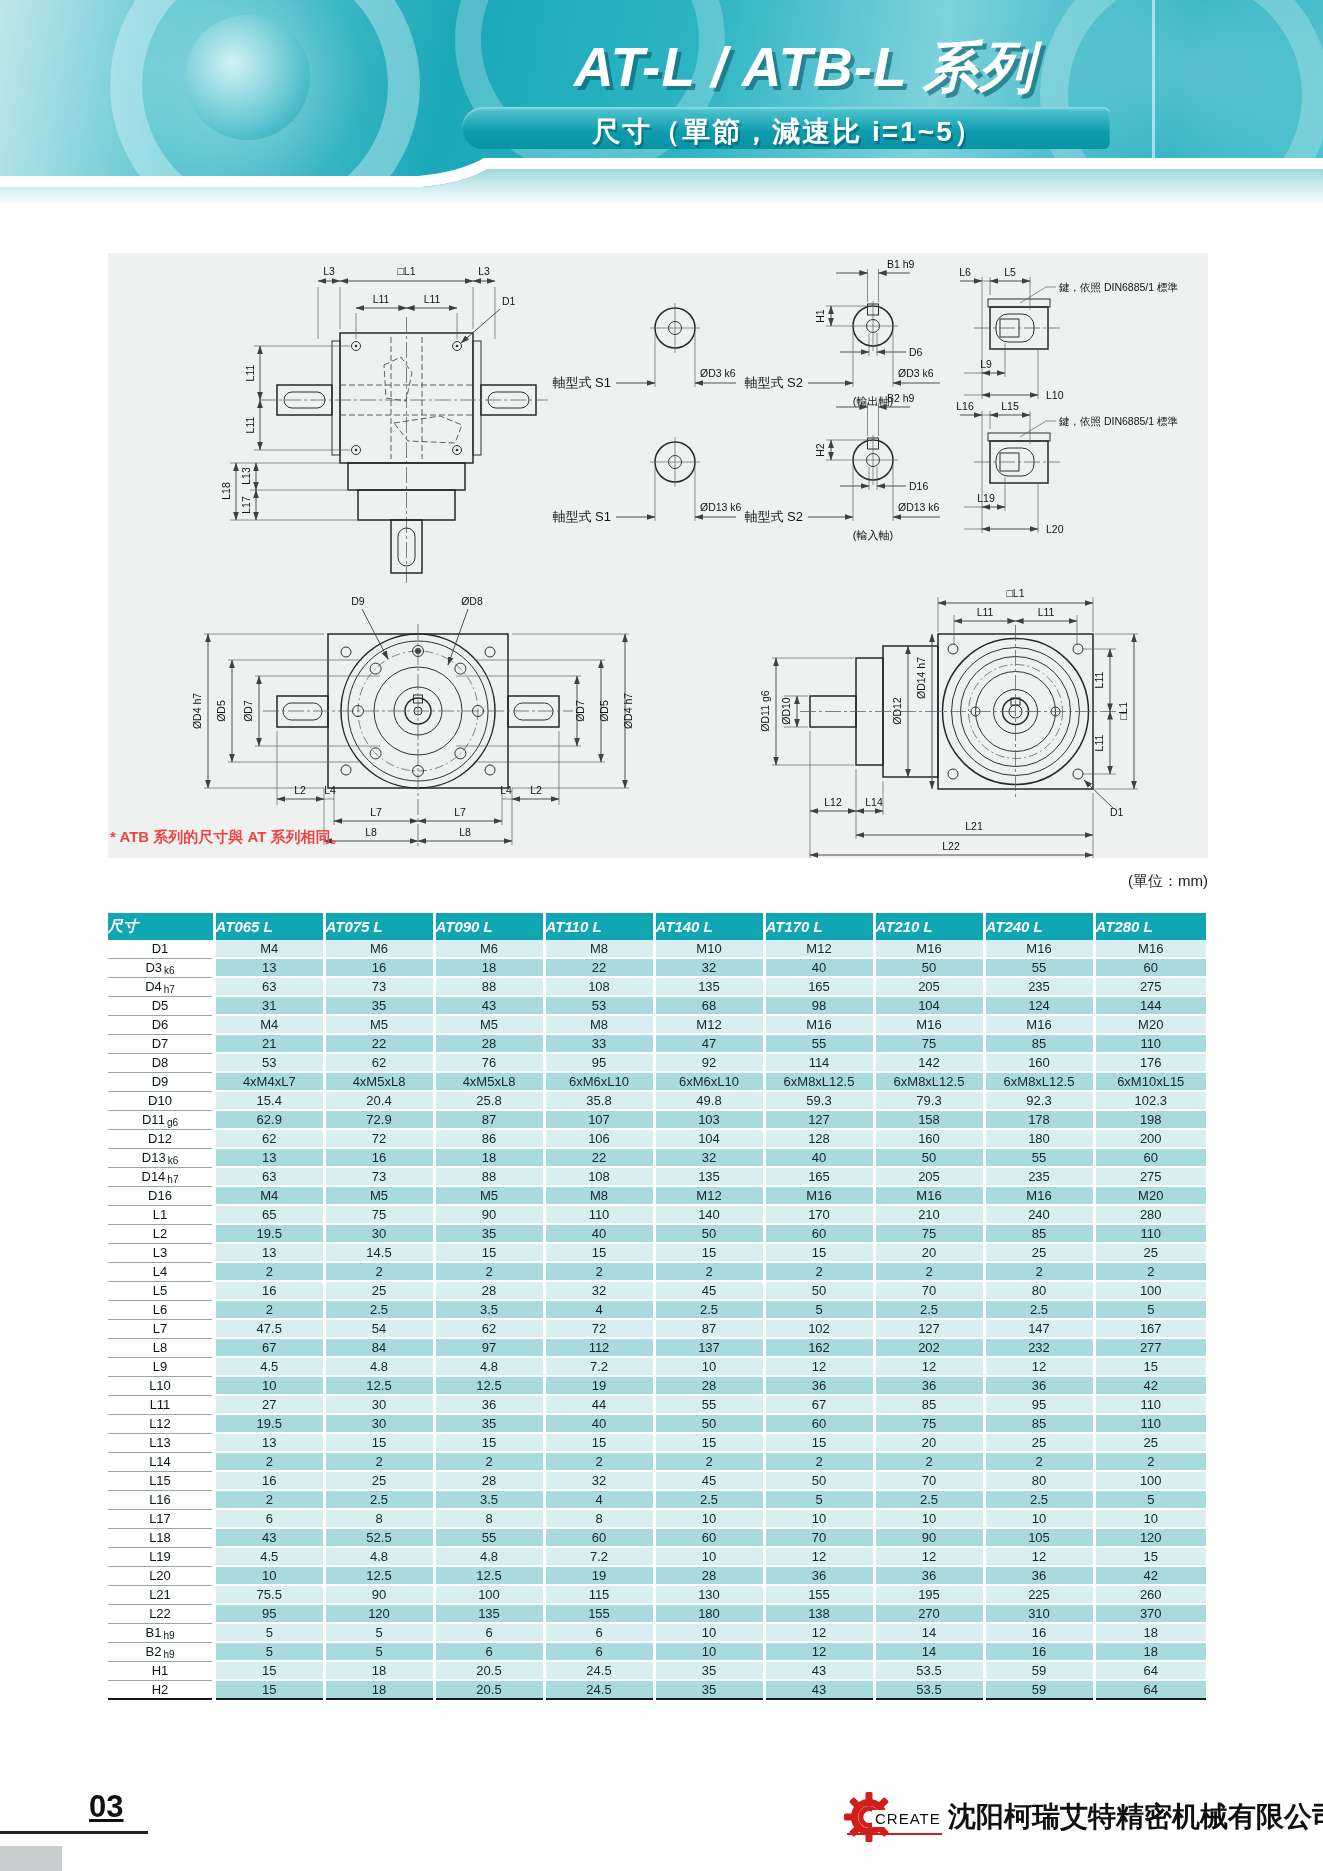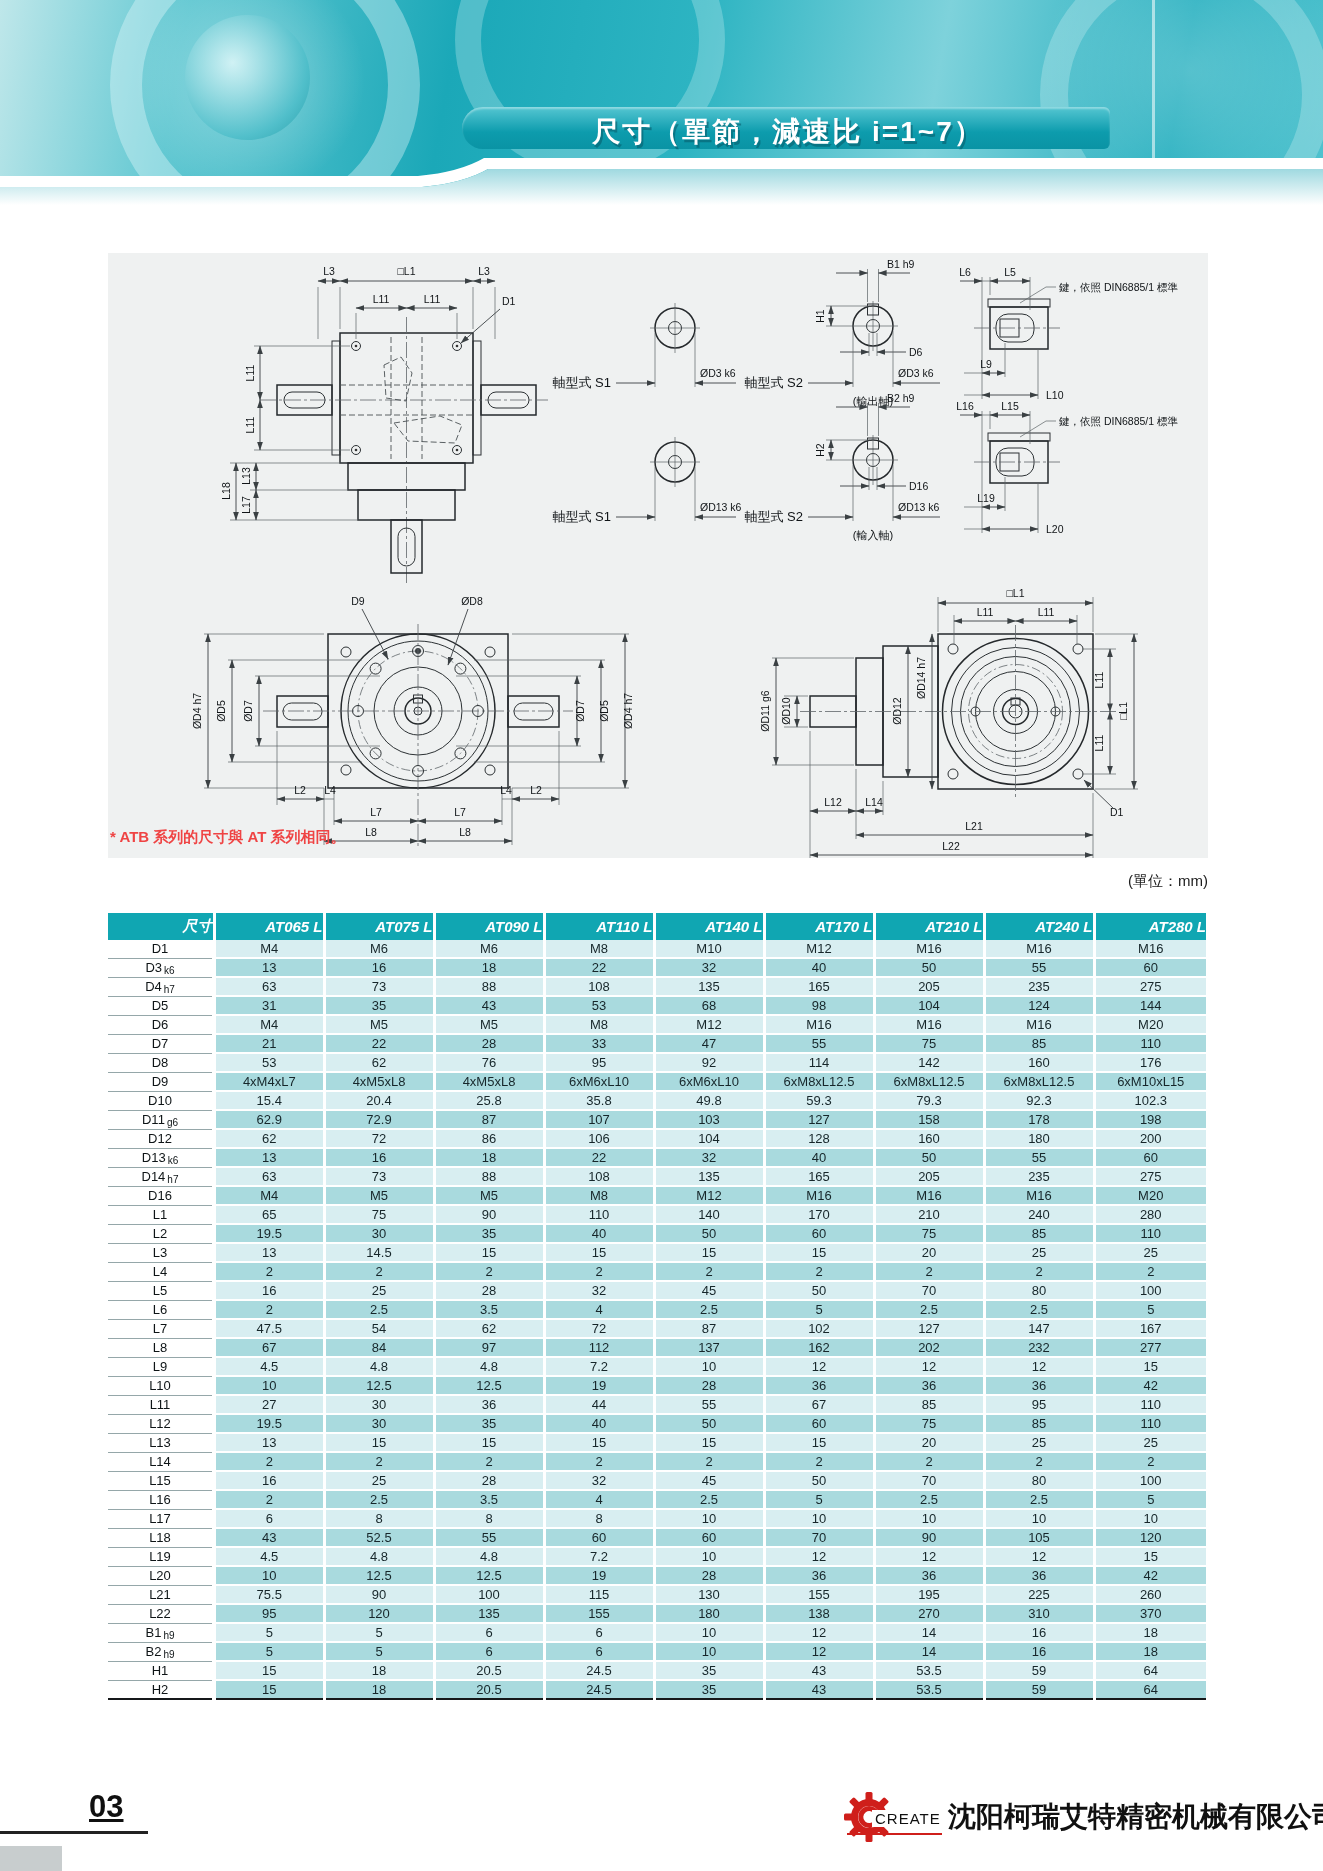--- a/index.html
+++ b/index.html
@@ -54,21 +54,21 @@
   text.dl { font-size:10.5px; fill:#101417; }
   text.dls{ font-size:13px;   fill:#101417; }
   text.dlc{ font-size:11px;   fill:#101417; }
   
   .atb-note{ position:absolute; left:110px; top:828px; font-size:15px; font-weight:700; color:#ef4444; }
   .unit-note{ position:absolute; left:1048px; top:872px; width:160px; text-align:right; font-size:15px; color:#1c1c1c; }
   
   table.dims{ position:absolute; left:108px; top:913px; width:1098px; border-collapse:collapse; table-layout:fixed; }
   table.dims th{
     background:#10a6b2; color:#fff; font-size:15px; font-weight:bold; font-style:italic;
-    height:27px; border-left:3px solid #fff; text-align:right; overflow:hidden;
+    height:27px; border-left:3px solid #fff; text-align:left; overflow:hidden;
   }
   table.dims th:first-child{ border-left:none; }
   table.dims td{ height:17px; line-height:17px; font-size:13px; text-align:center; padding:0; overflow:hidden; white-space:nowrap; }
   td.data{ border-left:3px solid #fff; border-bottom:2px solid #fff; color:#16262a; }
   tr.even td.data{ background:#d8eef1; }
   tr.odd  td.data{ background:#a9dade; }
   td.rowlabel{ background:#fff; text-align:left; padding-left:8px; font-size:13.5px; color:#0e1416;
                border-bottom:1px solid #95a7a9; border-right:4px solid #fff; }
   td.rowlabel .sub{ font-size:10px; position:relative; top:2px; margin-left:2px; }
   table.dims tr:last-child td{ border-bottom:2.5px solid #15181a; }
@@ -97,21 +97,22 @@
       <defs>
         <linearGradient id="hf" x1="0" y1="0" x2="0" y2="1">
           <stop offset="0" stop-color="#9fd9e0"></stop>
             <stop offset="1" stop-color="#ffffff"></stop>
         </linearGradient>
       </defs>
       <path d="M0,176 L418,176 Q460,172 484,158 L1323,158 L1323,169 L488,169 Q464,183 422,187 L0,187 Z" fill="#ffffff"></path>
       <path d="M0,187 L422,187 Q464,183 488,169 L1323,169 L1323,205 L0,205 Z" fill="url(#hf)"></path>
     </svg>
     <div class="subtitle-bar"></div>
-    <div class="page-subtitle">尺寸（單節，減速比 i=1~7）</div>
+    <div class="page-title">AT-L / ATB-L 系列</div>
+    <div class="page-subtitle">尺寸（單節，減速比 i=1~5）</div>
   </header>
 
   <section class="panel">
   <svg width="1100" height="605" viewBox="0 0 1100 605">
     <defs>
       <marker id="ar" viewBox="0 0 10 10" refX="9" refY="5" markerWidth="10" markerHeight="10" orient="auto-start-reverse">
         <path d="M0,1.8 L9.5,5 L0,8.2 z" fill="#3a4043"></path>
       </marker>
     </defs>
 

